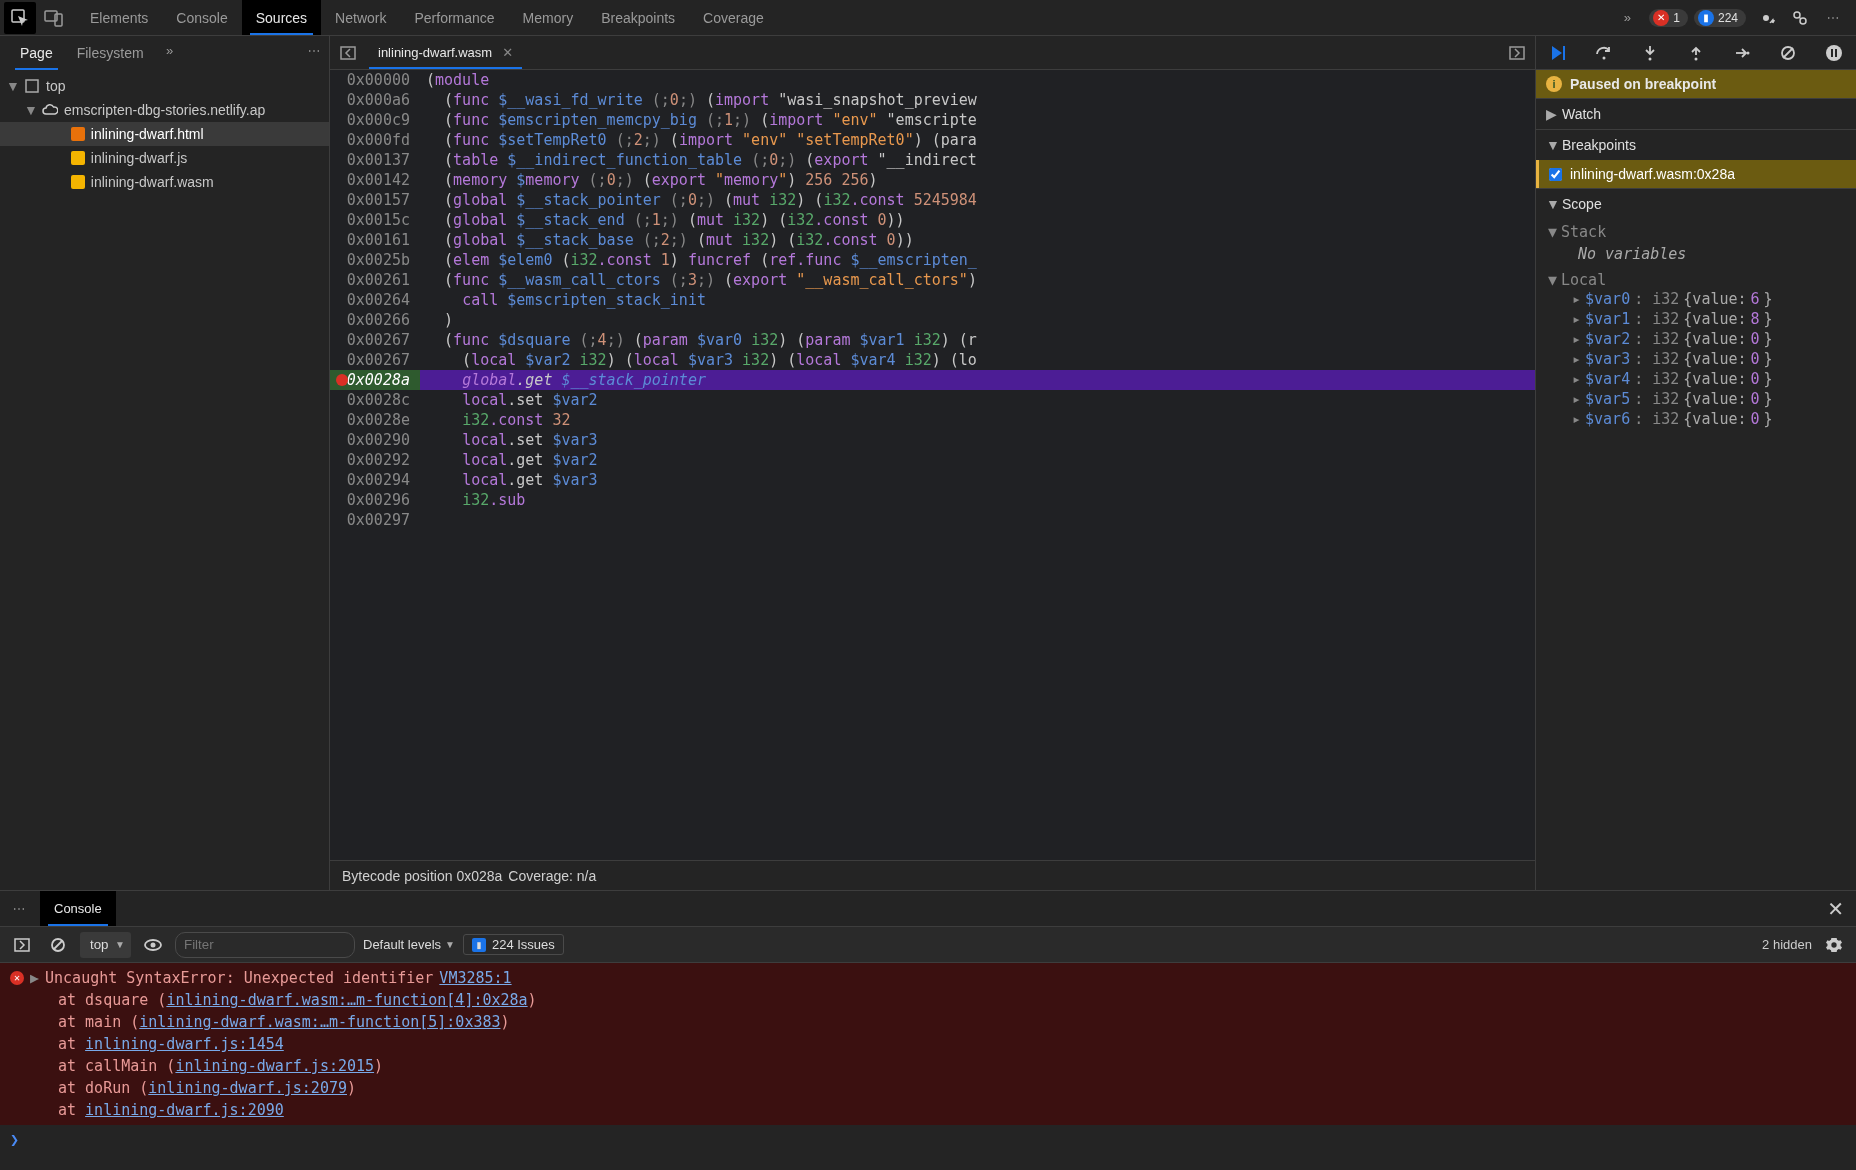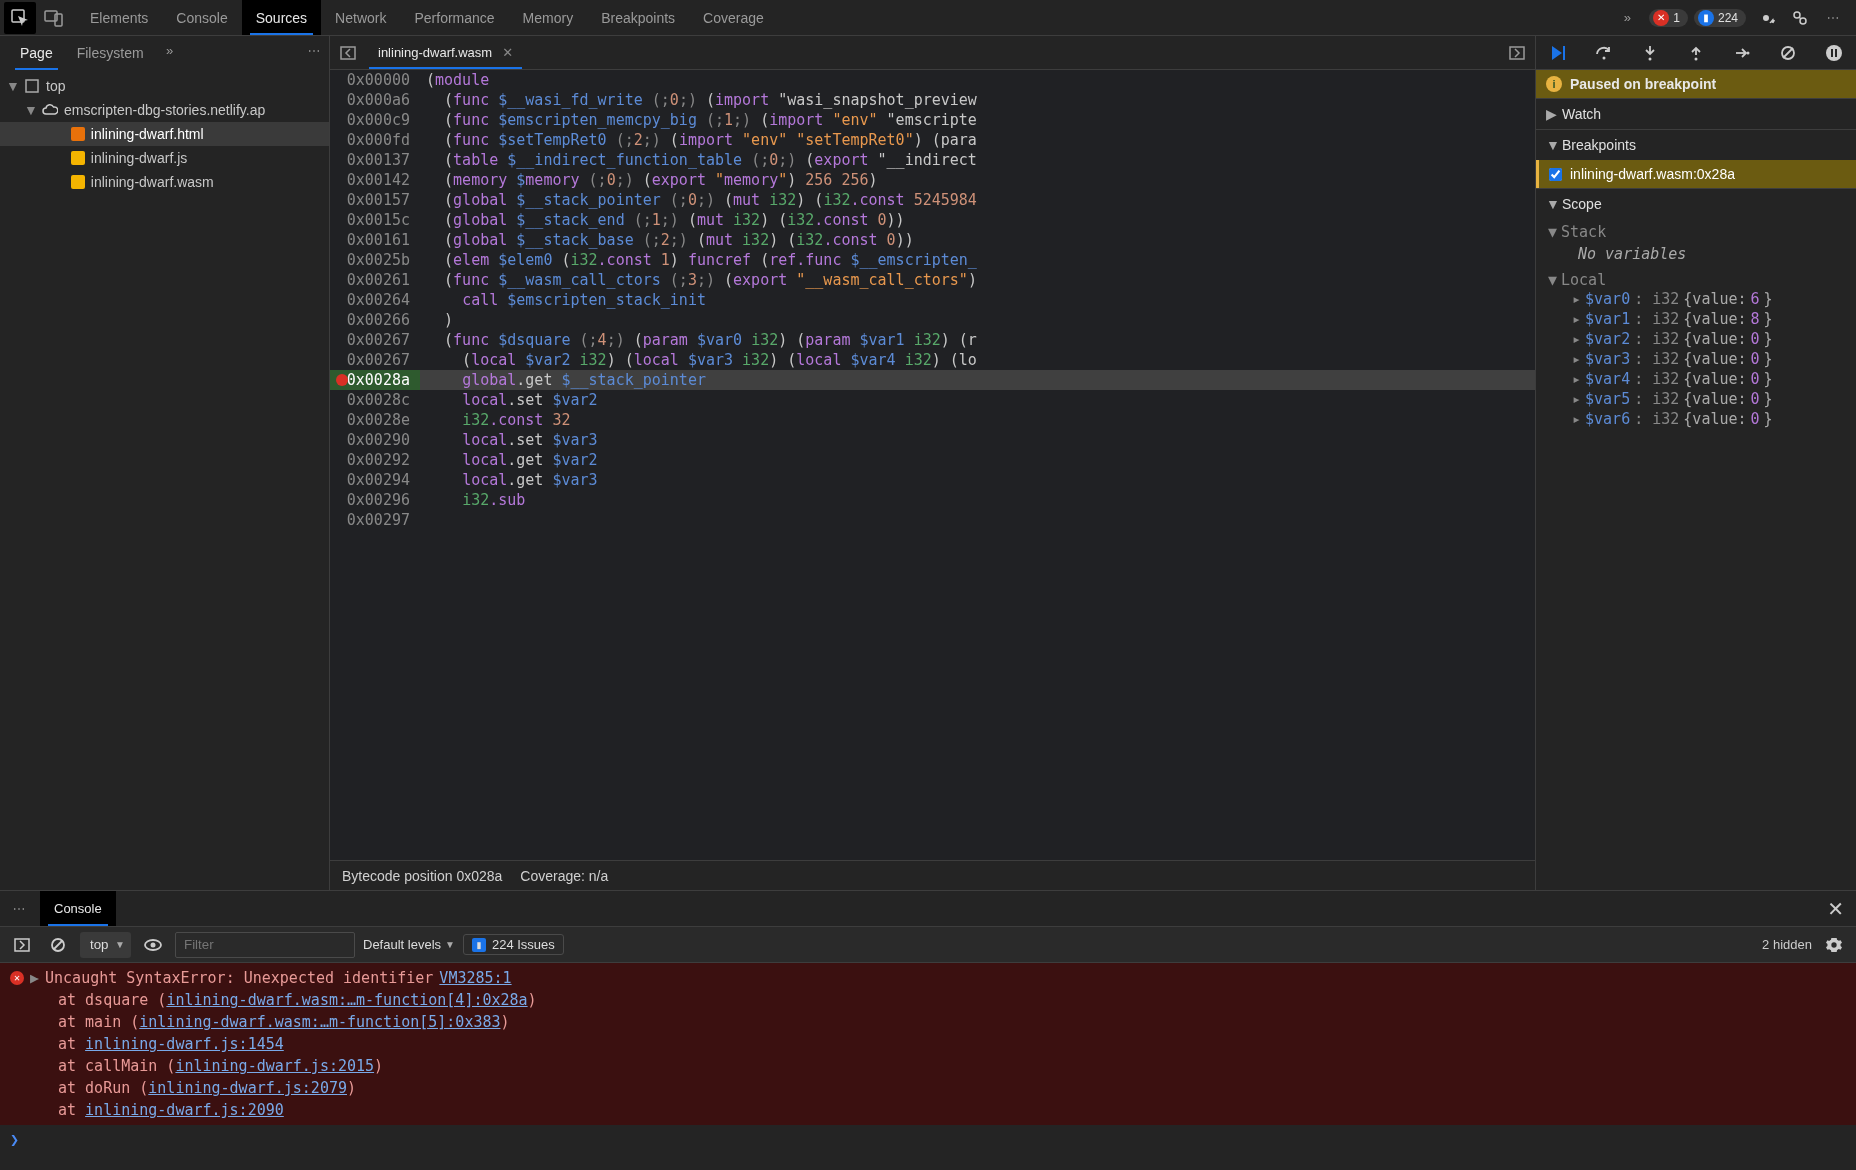--- a/index.html
+++ b/index.html
@@ -94,23 +94,23 @@
   .editor-tab .close{color:#888;}
   .editor-tabs .spacer{flex:1;}
   .code-area{flex:1;overflow:auto;background:#202124;font-family:Menlo,Consolas,monospace;font-size:15px;line-height:20px;white-space:pre;}
   .code-line{display:flex;}
   .gutter{
     width:90px;text-align:right;padding-right:10px;color:#888;background:#202124;
     border-right:0; flex:none; position:relative;
   }
   .gutter .bp{position:absolute;left:6px;top:4px;width:12px;height:12px;border-radius:50%;background:#d93025;}
   .linebody{flex:1;padding-left:6px;}
-  .hl-exec{background:#404040;}
+  .hl-exec{background:#4c1d95;font-style:italic;}
   .hl-exec .gutter{color:#fff;background:#2e5a2e;}
-  .statusbar{height:30px;background:#242424;border-top:1px solid #3d3d3d;display:flex;align-items:center;padding:0 12px;gap:18px;color:#d0d0d0;font-size:14px;} 
+  .statusbar{height:30px;background:#242424;border-top:1px solid #3d3d3d;display:flex;align-items:center;padding:0 12px;gap:6px;color:#d0d0d0;font-size:14px;} 
   .kw{color:#b478d9;} 
   .fn{color:#5c8bd6;} 
   .ty{color:#58a86a;} 
   .nm{color:#ce9178;} 
   .st{color:#e8984e;} 
   .gray{color:#888;}
 
   
   .debugger{width:320px;background:#242424;display:flex;flex-direction:column;overflow:auto;}
   .db-row{height:34px;display:flex;align-items:center;gap:18px;padding:0 8px;border-bottom:1px solid #3d3d3d;background:#242424;}
@@ -135,21 +135,21 @@
   .drawer{height:280px;border-top:1px solid #3d3d3d;display:flex;flex-direction:column;}
   .drawer-tabs{height:36px;background:#242424;display:flex;align-items:center;border-bottom:1px solid #3d3d3d;}
   .drawer-tab{padding:0 14px;height:100%;display:flex;align-items:center;color:#e8e8e8;background:#000;position:relative;}
   .drawer-tab::after{content:"";position:absolute;left:10%;right:10%;bottom:0;height:2px;background:#1a73e8;}
   .drawer-tabs .spacer{flex:1;}
   .drawer-close{padding:0 12px;color:#ccc;font-size:20px;cursor:pointer;}
   .console-toolbar{height:36px;display:flex;align-items:center;gap:8px;padding:0 8px;background:#2a2a2a;border-bottom:1px solid #3d3d3d;}
   .ctx-select{background:#3a3a3a;color:#ddd;border:none;height:26px;border-radius:3px;padding:0 22px 0 10px;appearance:none;position:relative;}
   .ctx-wrap{position:relative;display:flex;align-items:center;}
   .ctx-wrap::after{content:"▼";position:absolute;right:6px;color:#aaa;font-size:10px;pointer-events:none;}
-  .filter-input{background:#2a2a2a;color:#ccc;border:1px solid #4a4a4a;height:26px;border-radius:2px;padding:0 8px;width:180px;}
+  .filter-input{background:#2a2a2a;color:#ccc;border:1px solid #4a4a4a;height:26px;border-radius:10px;padding:0 8px;width:180px;}
   .levels{display:flex;align-items:center;gap:4px;color:#ddd;}
   .issues-pill{display:flex;align-items:center;gap:6px;border:1px solid #4a4a4a;border-radius:3px;padding:2px 8px;color:#ddd;}
   .issues-pill .ico{width:14px;height:14px;border-radius:2px;background:#1a73e8;display:flex;align-items:center;justify-content:center;font-size:9px;}
   .spacer{flex:1;}
   .hidden-txt{color:#ccc;}
   .console-body{flex:1;overflow:auto;font-family:Menlo,Consolas,monospace;font-size:15px;line-height:22px;}
   .err-block{background:#3b1010;color:#e89a97;padding:4px 10px;}
   .err-block .first{display:flex;align-items:center;gap:6px;}
   .err-block .first .eico{width:14px;height:14px;border-radius:50%;background:#d93025;color:#fff;display:flex;align-items:center;justify-content:center;font-size:10px;}
   .err-block a{color:#79a9e8;text-decoration:underline;}

